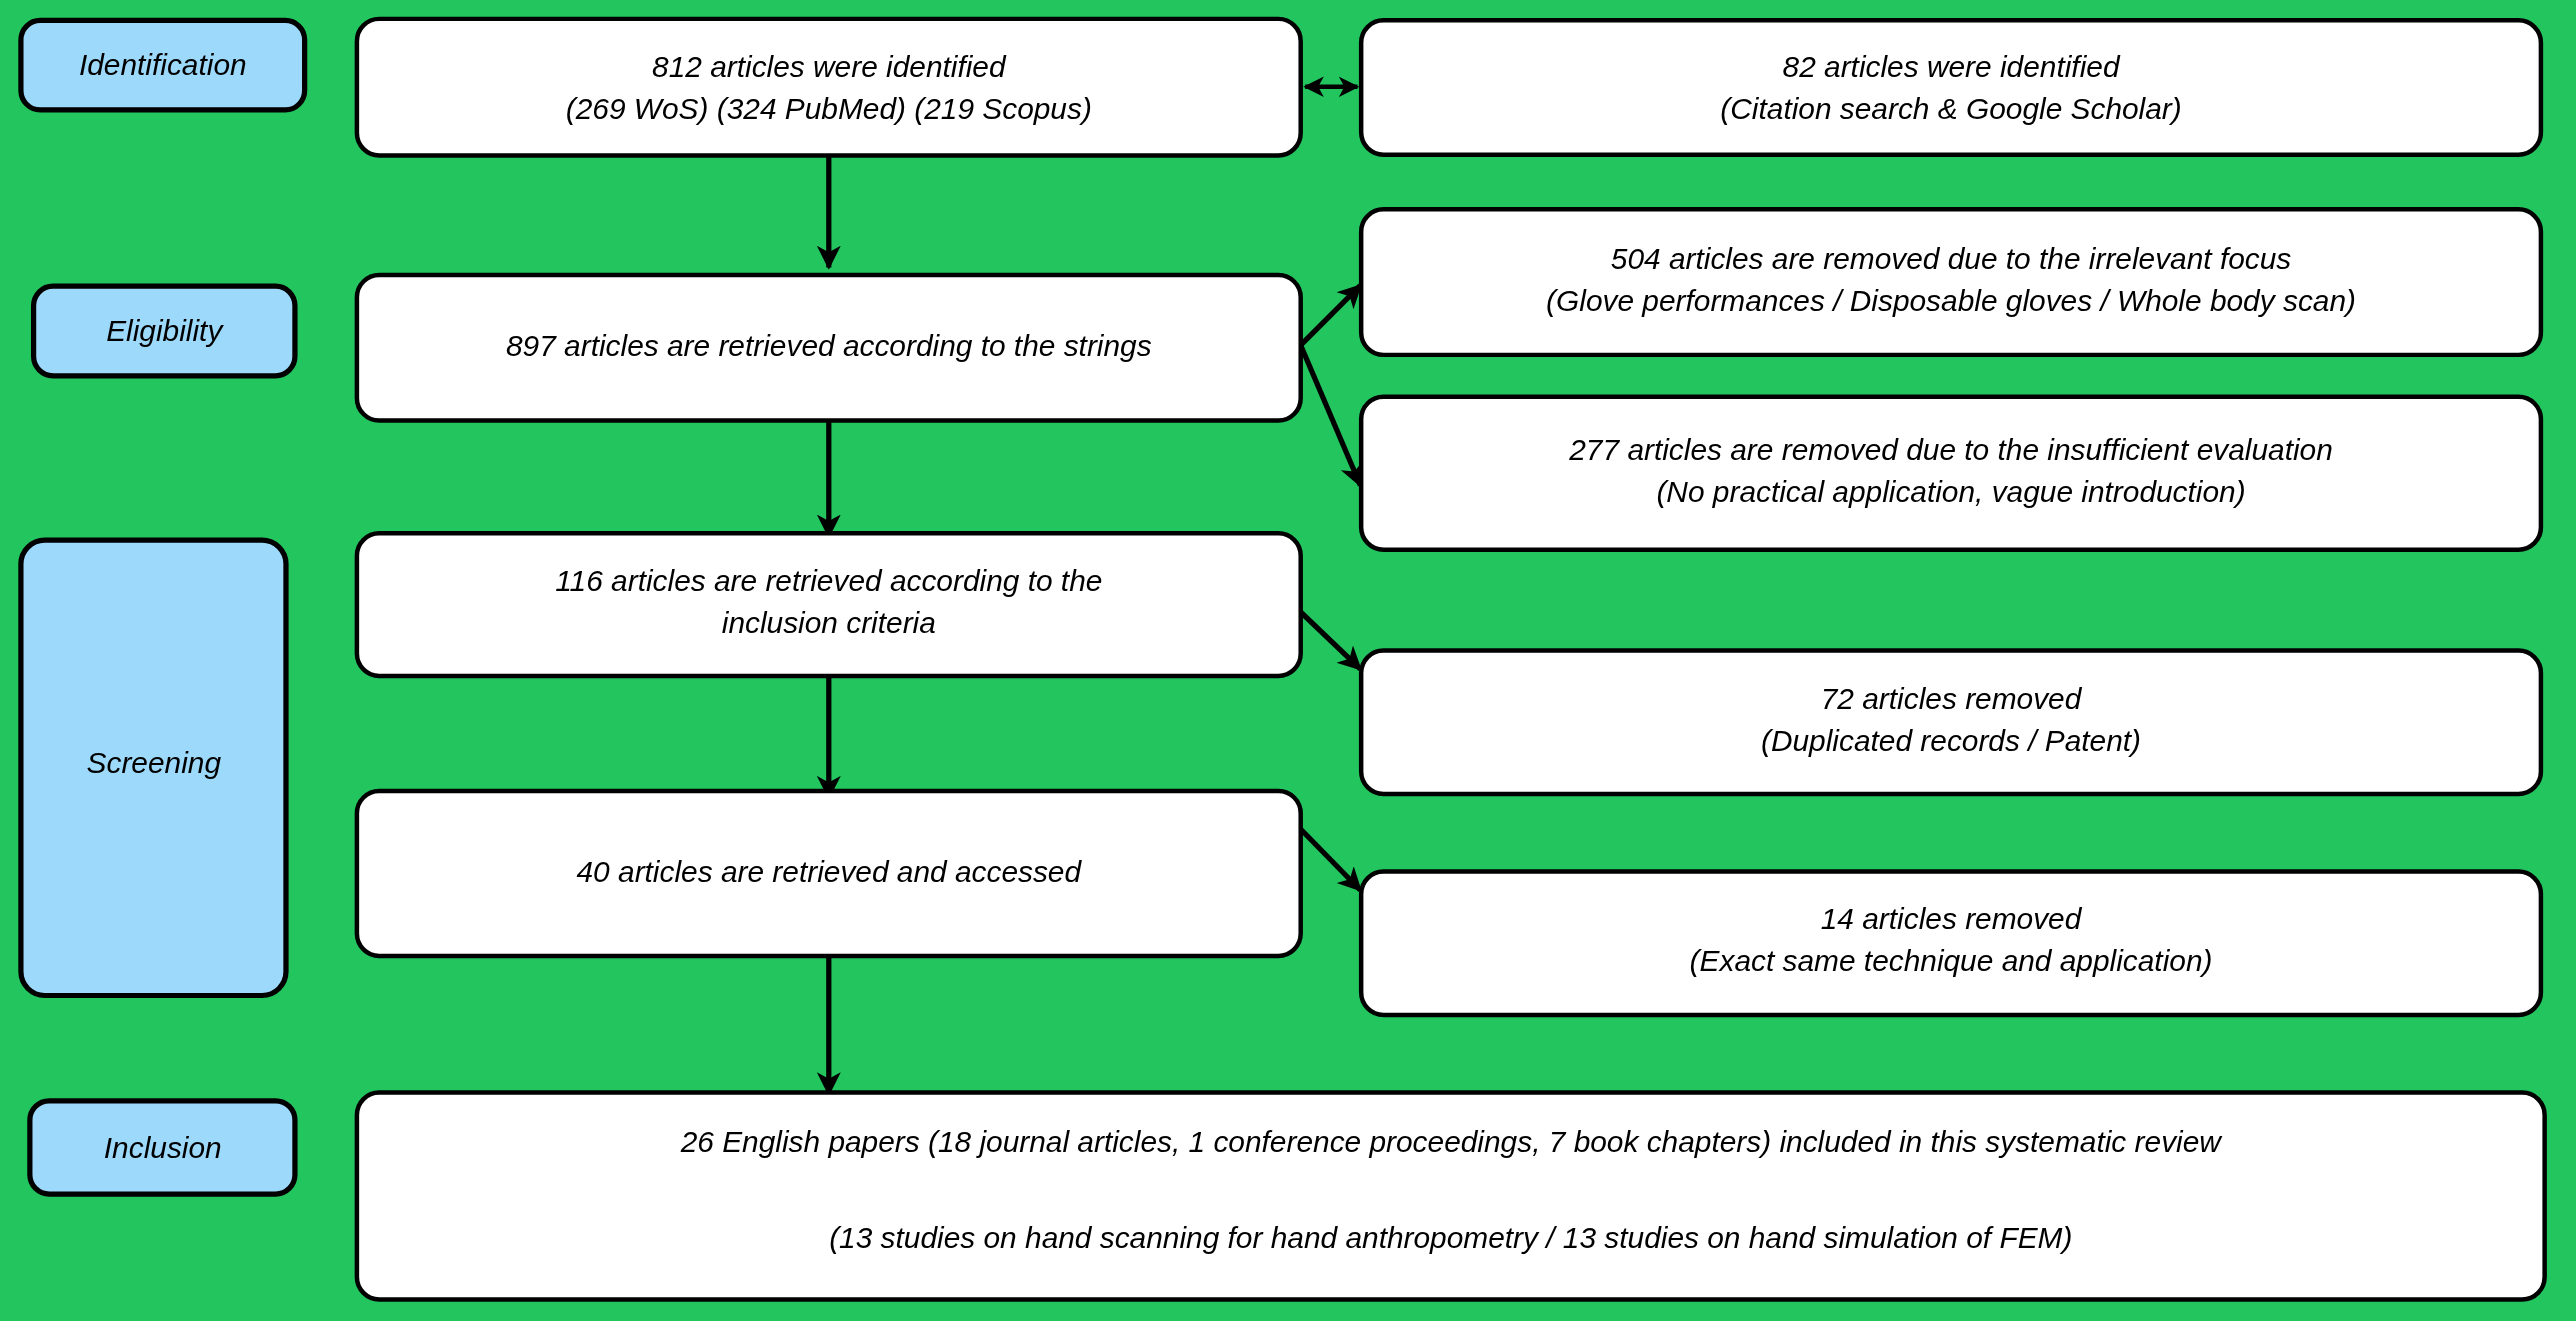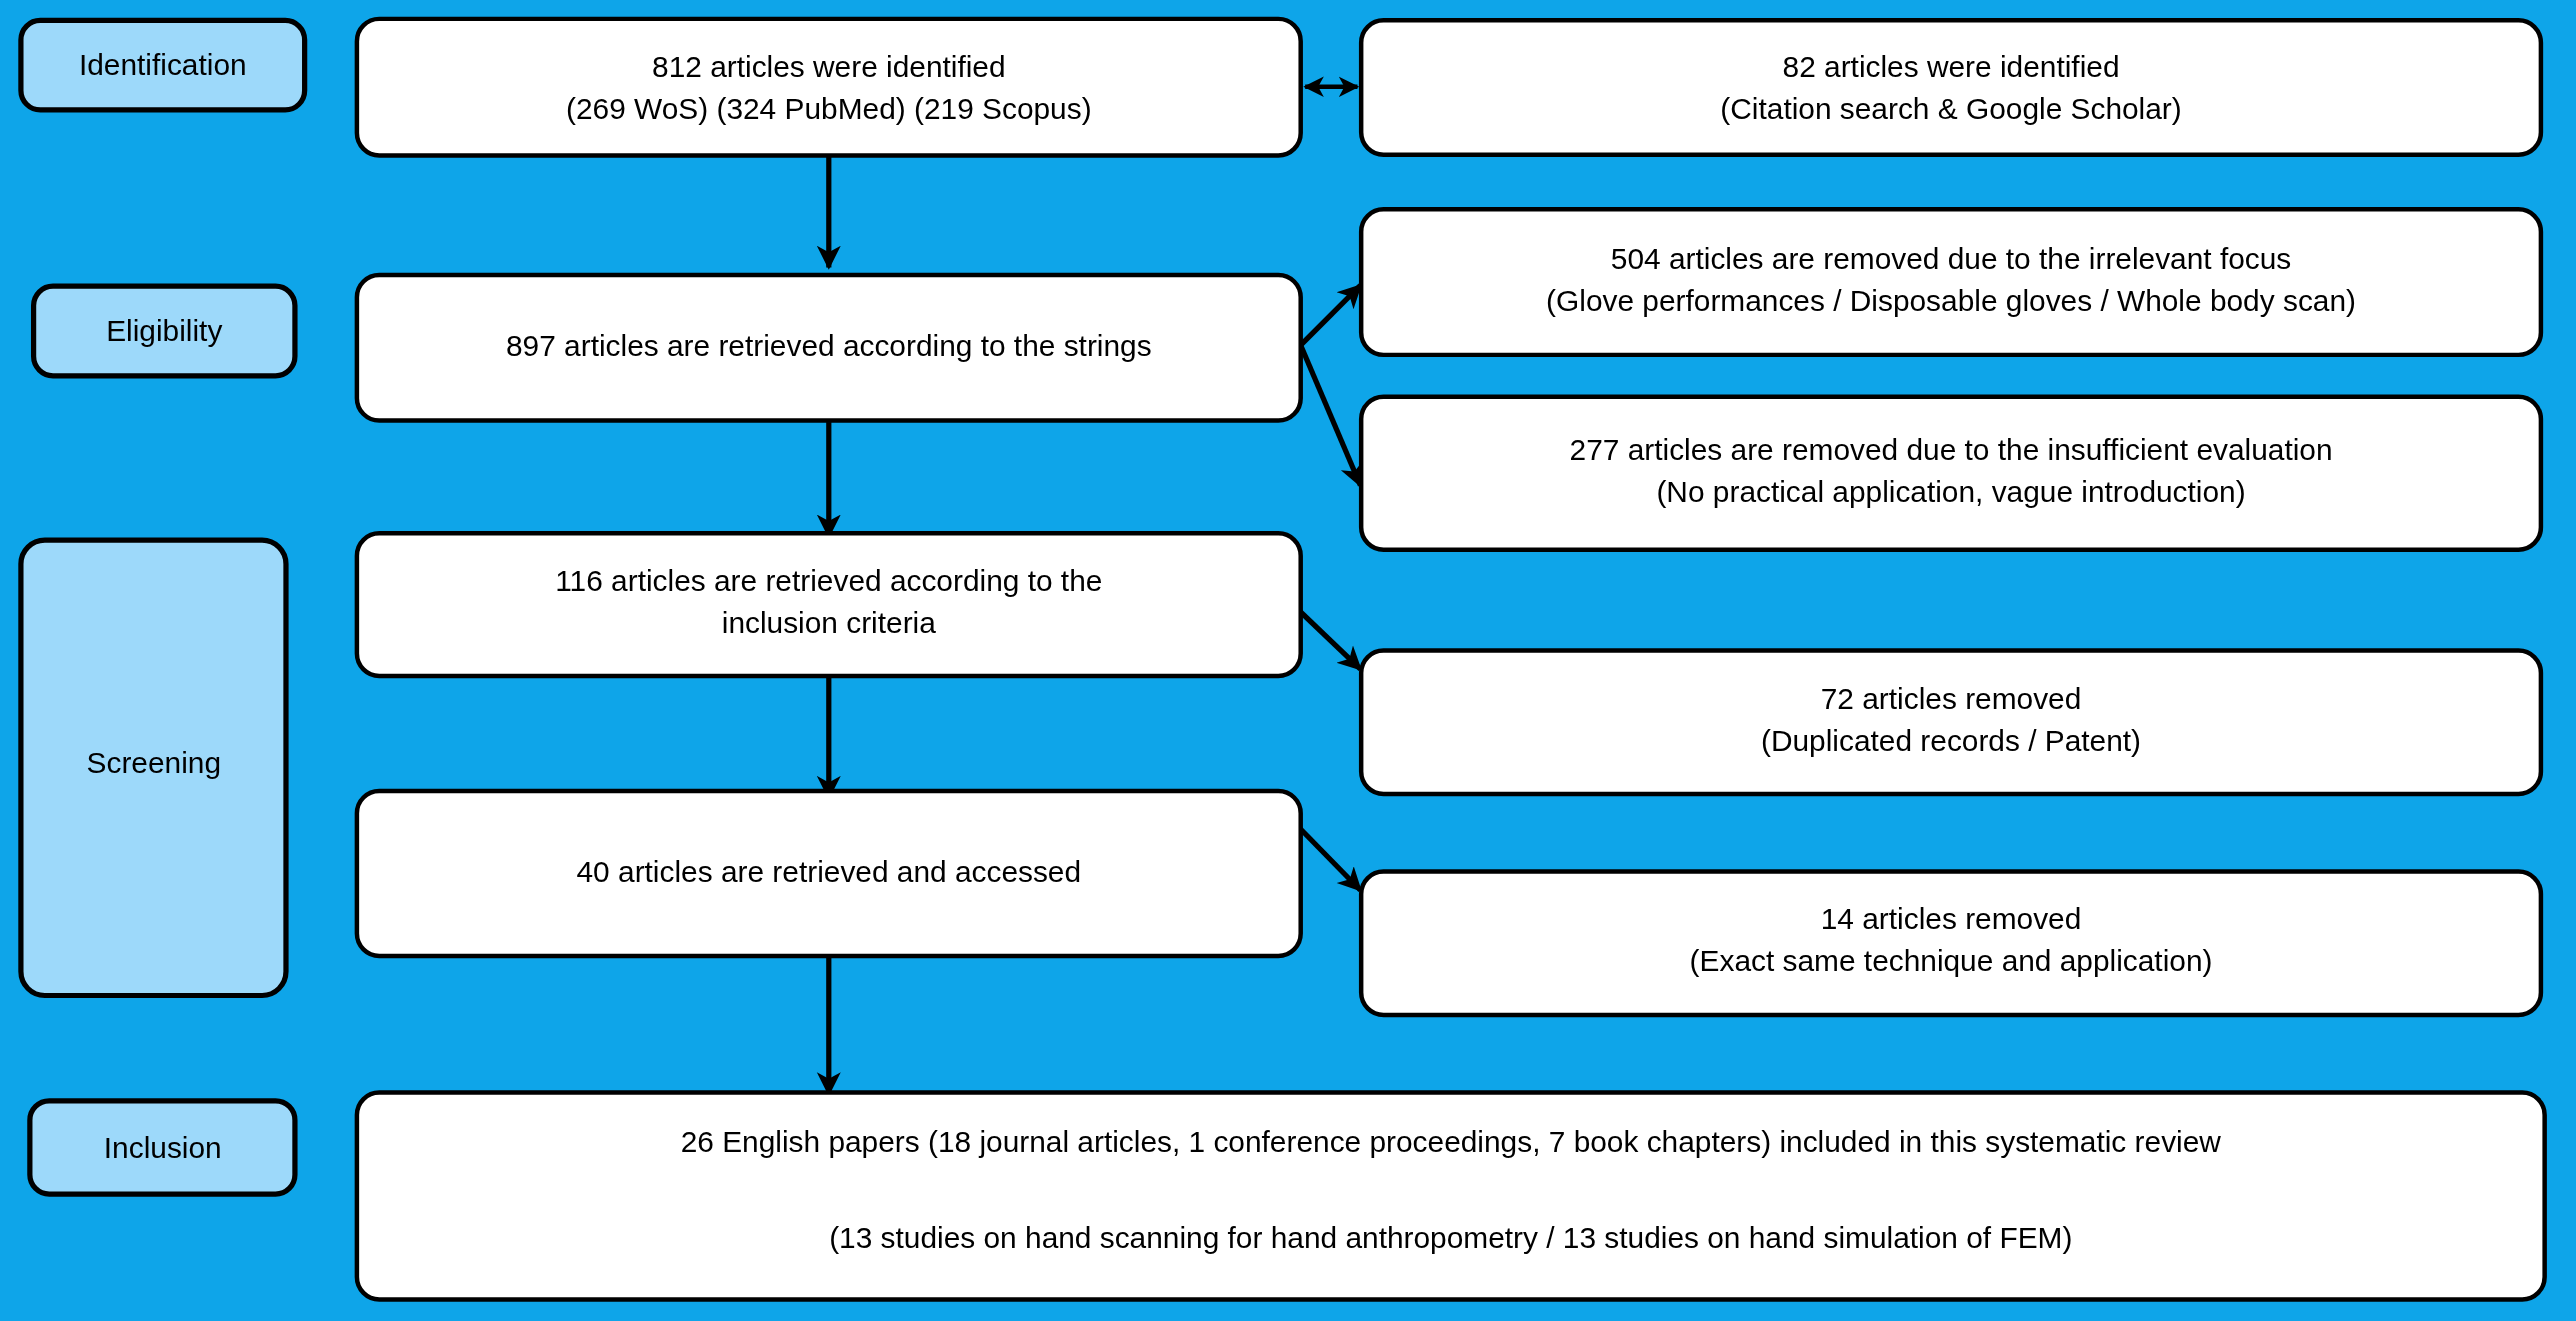--- a/index.html
+++ b/index.html
@@ -4,23 +4,24 @@
 <style>
   html, body {
     margin: 0;
     padding: 0;
     background: #ffffff;
   }
   #page {
     position: relative;
     width: 2576px;
     height: 1322px;
-    background: #0ea5e9;
+    background: #22c55e;
     font-family: "Liberation Sans", sans-serif;
     overflow: hidden;
+    font-style: italic;
   }
   svg.diagram {
     position: absolute;
     left: 0;
     top: 0;
     width: 2576px;
     height: 1322px;
     display: block;
   }
   .box-shape {

